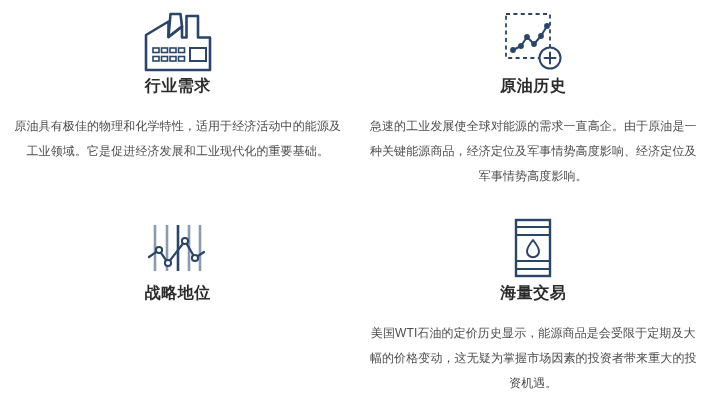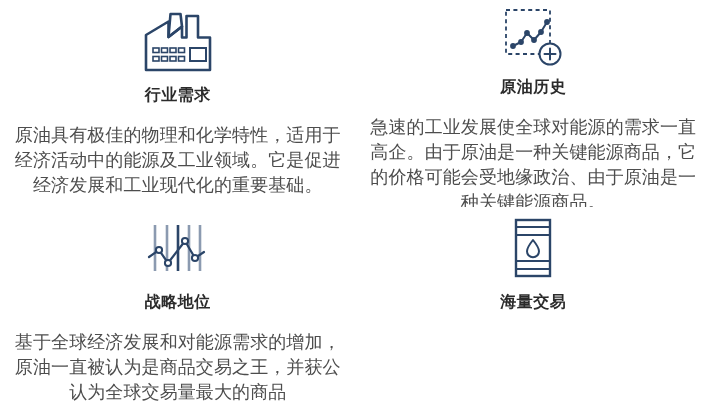--- a/index.html
+++ b/index.html
@@ -40,27 +40,27 @@
     margin-top: 4px;
   }
   .card-icon svg {
     display: block;
   }
   .card-title {
     font-size: 16px;
     font-weight: bold;
     color: #2b2b2b;
     letter-spacing: 0.5px;
-    margin: 9px 0 0 0;
+    margin: 0 0 0 0;
     line-height: 1;
     text-align: center;
   }
   .card-body {
     margin-top: 20px;
-    font-size: 18px;
+    font-size: 12px;
     line-height: 25px;
     color: #4d4d4d;
     text-align: center;
     max-width: 332px;
     letter-spacing: 0.1px;
   }
   
   .card-bottom-left .card-body {
     max-width: 340px;
   }
@@ -105,49 +105,49 @@
         <circle cx="23" cy="38" r="2.9" fill="#2b4568"></circle>
         <circle cx="29" cy="29" r="2.9" fill="#2b4568"></circle>
         <circle cx="36" cy="36" r="2.9" fill="#2b4568"></circle>
         <circle cx="43" cy="28" r="2.9" fill="#2b4568"></circle>
         <circle cx="49" cy="18" r="2.9" fill="#2b4568"></circle>
         <circle cx="52" cy="50" r="10.5" stroke="#2b4568" stroke-width="2" fill="#ffffff"></circle>
         <path d="M52 44.5 L52 55.5 M46.5 50 L57.5 50" stroke="#2b4568" stroke-width="2" stroke-linecap="round"></path>
       </svg>
     </div>
     <div class="card-title">原油历史</div>
-    <div class="card-body">急速的工业发展使全球对能源的需求一直高企。由于原油是一种关键能源商品，它的价格可能会受地缘政治、由于原油是一种关键能源商品。</div>
+    <div class="card-body">急速的工业发展使全球对能源的需求一直高企。由于原油是一种关键能源商品，经济定位及军事情势高度影响、经济定位及军事情势高度影响。</div>
   </div>
 
   <div class="feature-card card-bottom-left">
     <div class="card-icon">
       <svg width="62" height="62" viewBox="0 0 62 62" fill="none" xmlns="http://www.w3.org/2000/svg">
         <line x1="8" y1="8" x2="8" y2="54" stroke="#8b9ab0" stroke-width="2.6"></line>
         <line x1="20" y1="8" x2="20" y2="54" stroke="#8b9ab0" stroke-width="2.6"></line>
         <line x1="31" y1="8" x2="31" y2="54" stroke="#2b4568" stroke-width="2.6"></line>
         <line x1="42" y1="8" x2="42" y2="54" stroke="#8b9ab0" stroke-width="2.6"></line>
         <line x1="53" y1="8" x2="53" y2="54" stroke="#8b9ab0" stroke-width="2.6"></line>
         <polyline points="2,40 12,33 21,46 38,24 48,41 57,35" stroke="#2b4568" stroke-width="2.2" fill="none" stroke-linejoin="round" stroke-linecap="round"></polyline>
         <circle cx="12" cy="33" r="3.1" fill="#ffffff" stroke="#2b4568" stroke-width="2"></circle>
         <circle cx="21" cy="46" r="3.1" fill="#ffffff" stroke="#2b4568" stroke-width="2"></circle>
         <circle cx="38" cy="24" r="3.1" fill="#ffffff" stroke="#2b4568" stroke-width="2"></circle>
         <circle cx="48" cy="41" r="3.1" fill="#ffffff" stroke="#2b4568" stroke-width="2"></circle>
       </svg>
     </div>
     <div class="card-title">战略地位</div>
-    <div class="card-body">基于全球经济发展和对能源需求的增加，原油一直被认为是商品交易之王，并获公认为全球交易量最大的商品</div>
   </div>
 
   <div class="feature-card card-bottom-right">
     <div class="card-icon">
       <svg width="48" height="62" viewBox="0 0 48 62" fill="none" xmlns="http://www.w3.org/2000/svg">
         <rect x="7" y="3" width="34" height="56" stroke="#2b4568" stroke-width="2.4" fill="none"></rect>
         <line x1="7" y1="10" x2="41" y2="10" stroke="#2b4568" stroke-width="2.2"></line>
         <line x1="7" y1="18" x2="41" y2="18" stroke="#2b4568" stroke-width="2.2"></line>
         <line x1="7" y1="44" x2="41" y2="44" stroke="#2b4568" stroke-width="2.2"></line>
         <line x1="7" y1="52" x2="41" y2="52" stroke="#2b4568" stroke-width="2.2"></line>
         <path d="M24 23 C24 23 18 30.5 18 34.2 C18 37.7 20.7 40.3 24 40.3 C27.3 40.3 30 37.7 30 34.2 C30 30.5 24 23 24 23 Z" stroke="#2b4568" stroke-width="2" fill="none" stroke-linejoin="round"></path>
       </svg>
     </div>
     <div class="card-title">海量交易</div>
+    <div class="card-body">美国WTI石油的定价历史显示，能源商品是会受限于定期及大幅的价格变动，这无疑为掌握市场因素的投资者带来重大的投资机遇。</div>
   </div>
 
 </div>
 
 </body></html>

